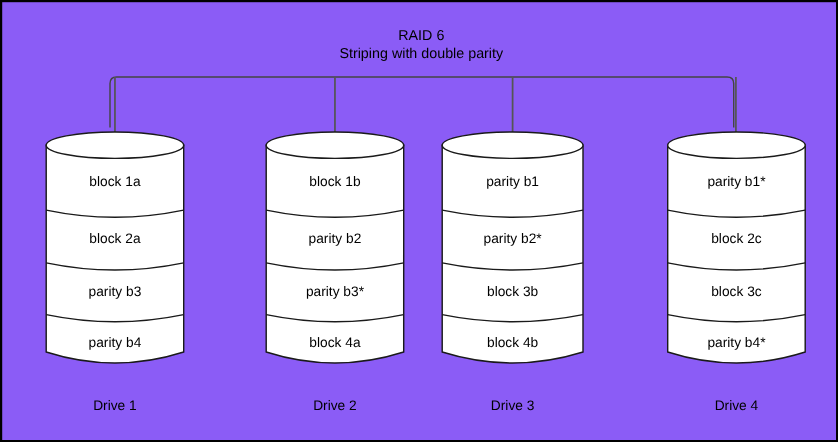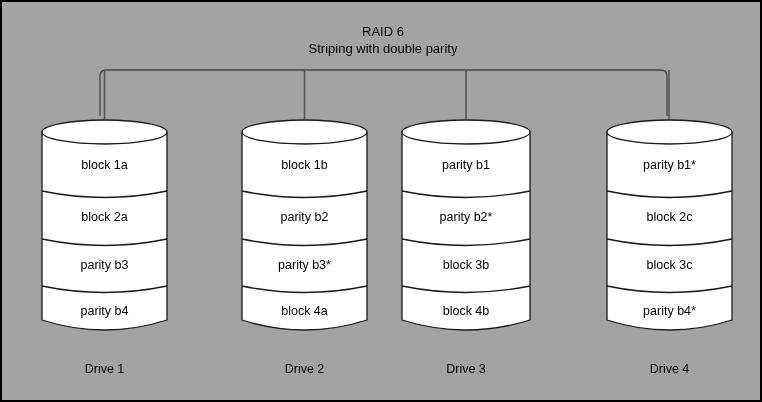--- a/index.html
+++ b/index.html
@@ -8,21 +8,21 @@
     padding: 0;
     background: #ffffff;
   }
   body {
     font-family: "Liberation Sans", sans-serif;
   }
   #canvas {
     position: relative;
     width: 762px;
     height: 402px;
-    background: #a3a3a3;
+    background: #8b5cf6;
     box-sizing: border-box;
     border: 2px solid #000000;
     overflow: hidden;
   }
   #diagram-svg {
     position: absolute;
     left: 0;
     top: 0;
     width: 762px;
     height: 402px;

